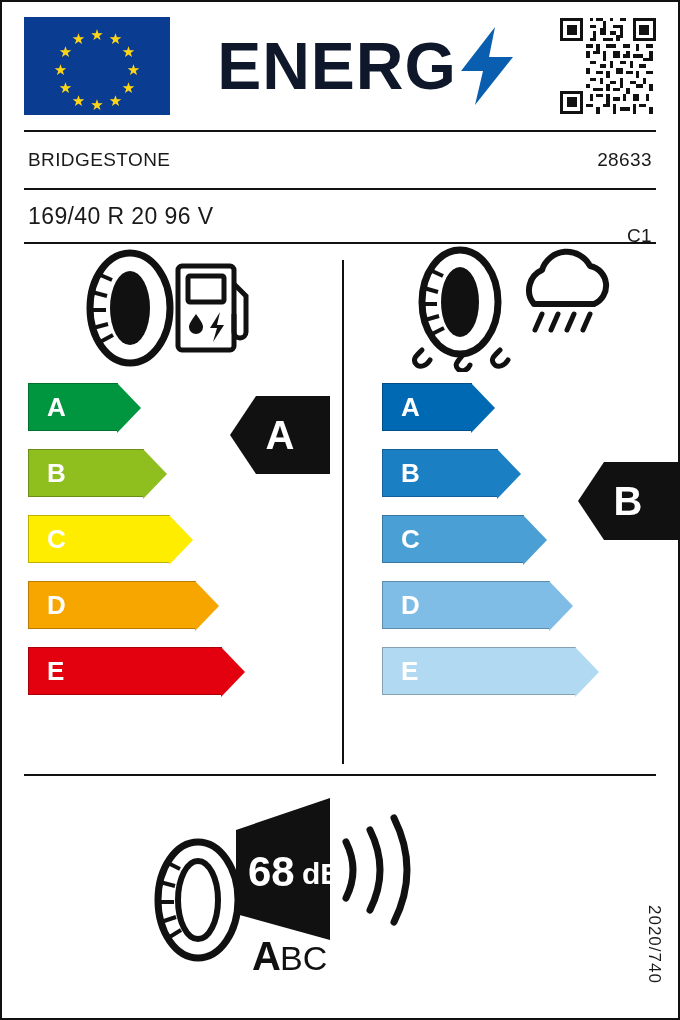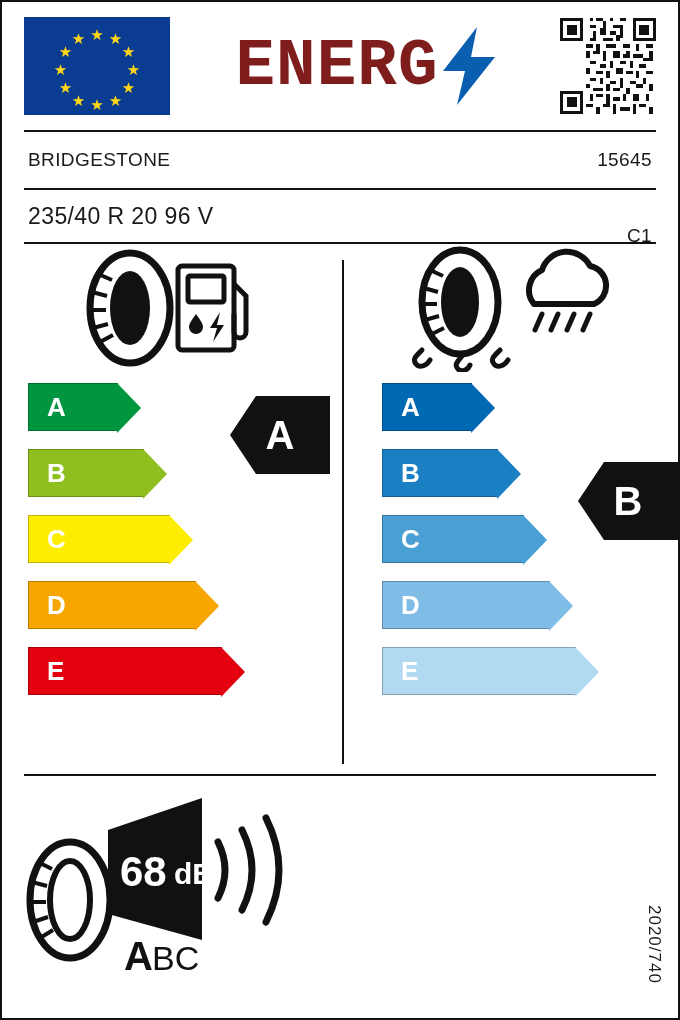--- a/index.html
+++ b/index.html
@@ -43,23 +43,23 @@
     flex: 1 1 auto;
     display: flex;
     align-items: center;
     justify-content: center;
     position: relative;
     height: 98px;
   }
   .energ-text {
     font-size: 66px;
     font-weight: bold;
-    color: #7f1d1d;
+    color: #0f172a;
     letter-spacing: 1px;
-    font-family: Liberation Mono, monospace;
+    font-family: Liberation Sans, sans-serif;
   }
   .bolt {
     display: inline-block;
     margin-left: 4px;
     margin-top: 4px;
   }
   .qr {
     width: 96px; height: 96px;
     flex: 0 0 auto;
     border: 0;
@@ -153,21 +153,21 @@
   .badge.grip { left: 238px; top: 218px; }
 
   
   .noiserow {
     position: relative;
     height: 230px;
   }
   .noise-wrap {
     position: absolute;
     left: 0; right: 0; top: 14px;
-    display: flex; align-items: center; 
+    display: flex; align-items: center; justify-content: center;
   }
   .year {
     position: absolute;
     right: 14px; bottom: 22px;
     font-size: 17px;
     writing-mode: vertical-rl;
     letter-spacing: 1px;
   }
 </style>
 </head>
@@ -290,27 +290,27 @@
         <rect x="19" y="11" width="1" height="1"></rect>
           <rect x="25" y="12" width="2" height="1"></rect>
       </g>
     </svg>
   </div>
 
   <div class="hr"></div>
 
   <div class="brandrow">
     <span>BRIDGESTONE</span>
-    <span>15645</span>
+    <span>28633</span>
   </div>
 
   <div class="hr"></div>
 
   <div class="sizerow">
-    <span>235/40 R 20 96 V</span>
+    <span>169/40 R 20 96 V</span>
     <span class="cls">C1</span>
   </div>
 
   <div class="hr"></div>
 
   <div class="main">
     <div class="divider"></div>
 
     <div class="col">
       <div class="pictos">

